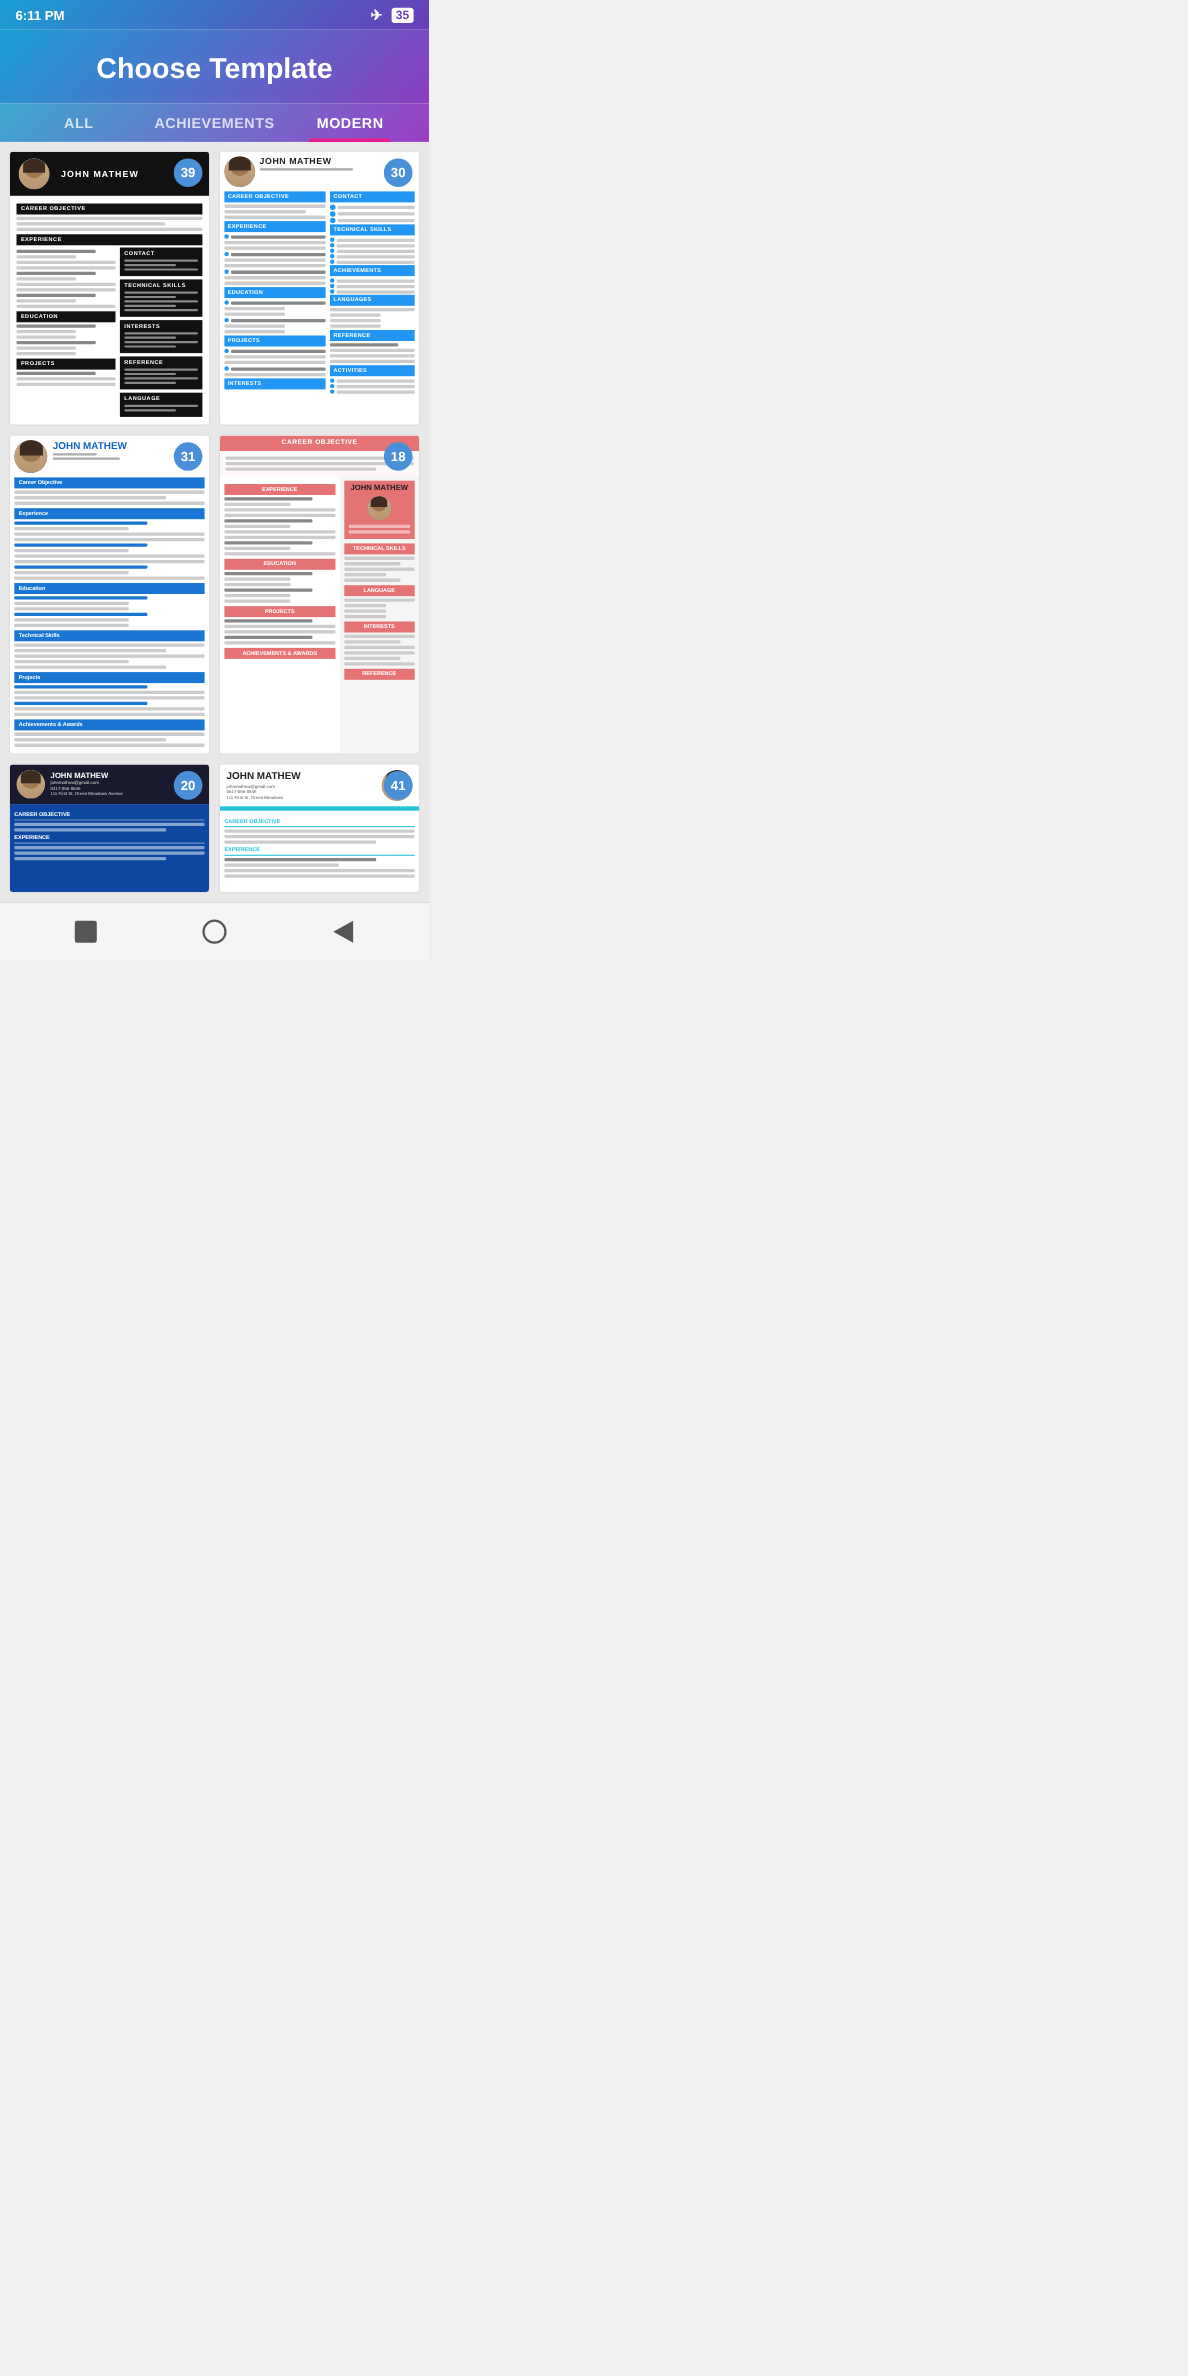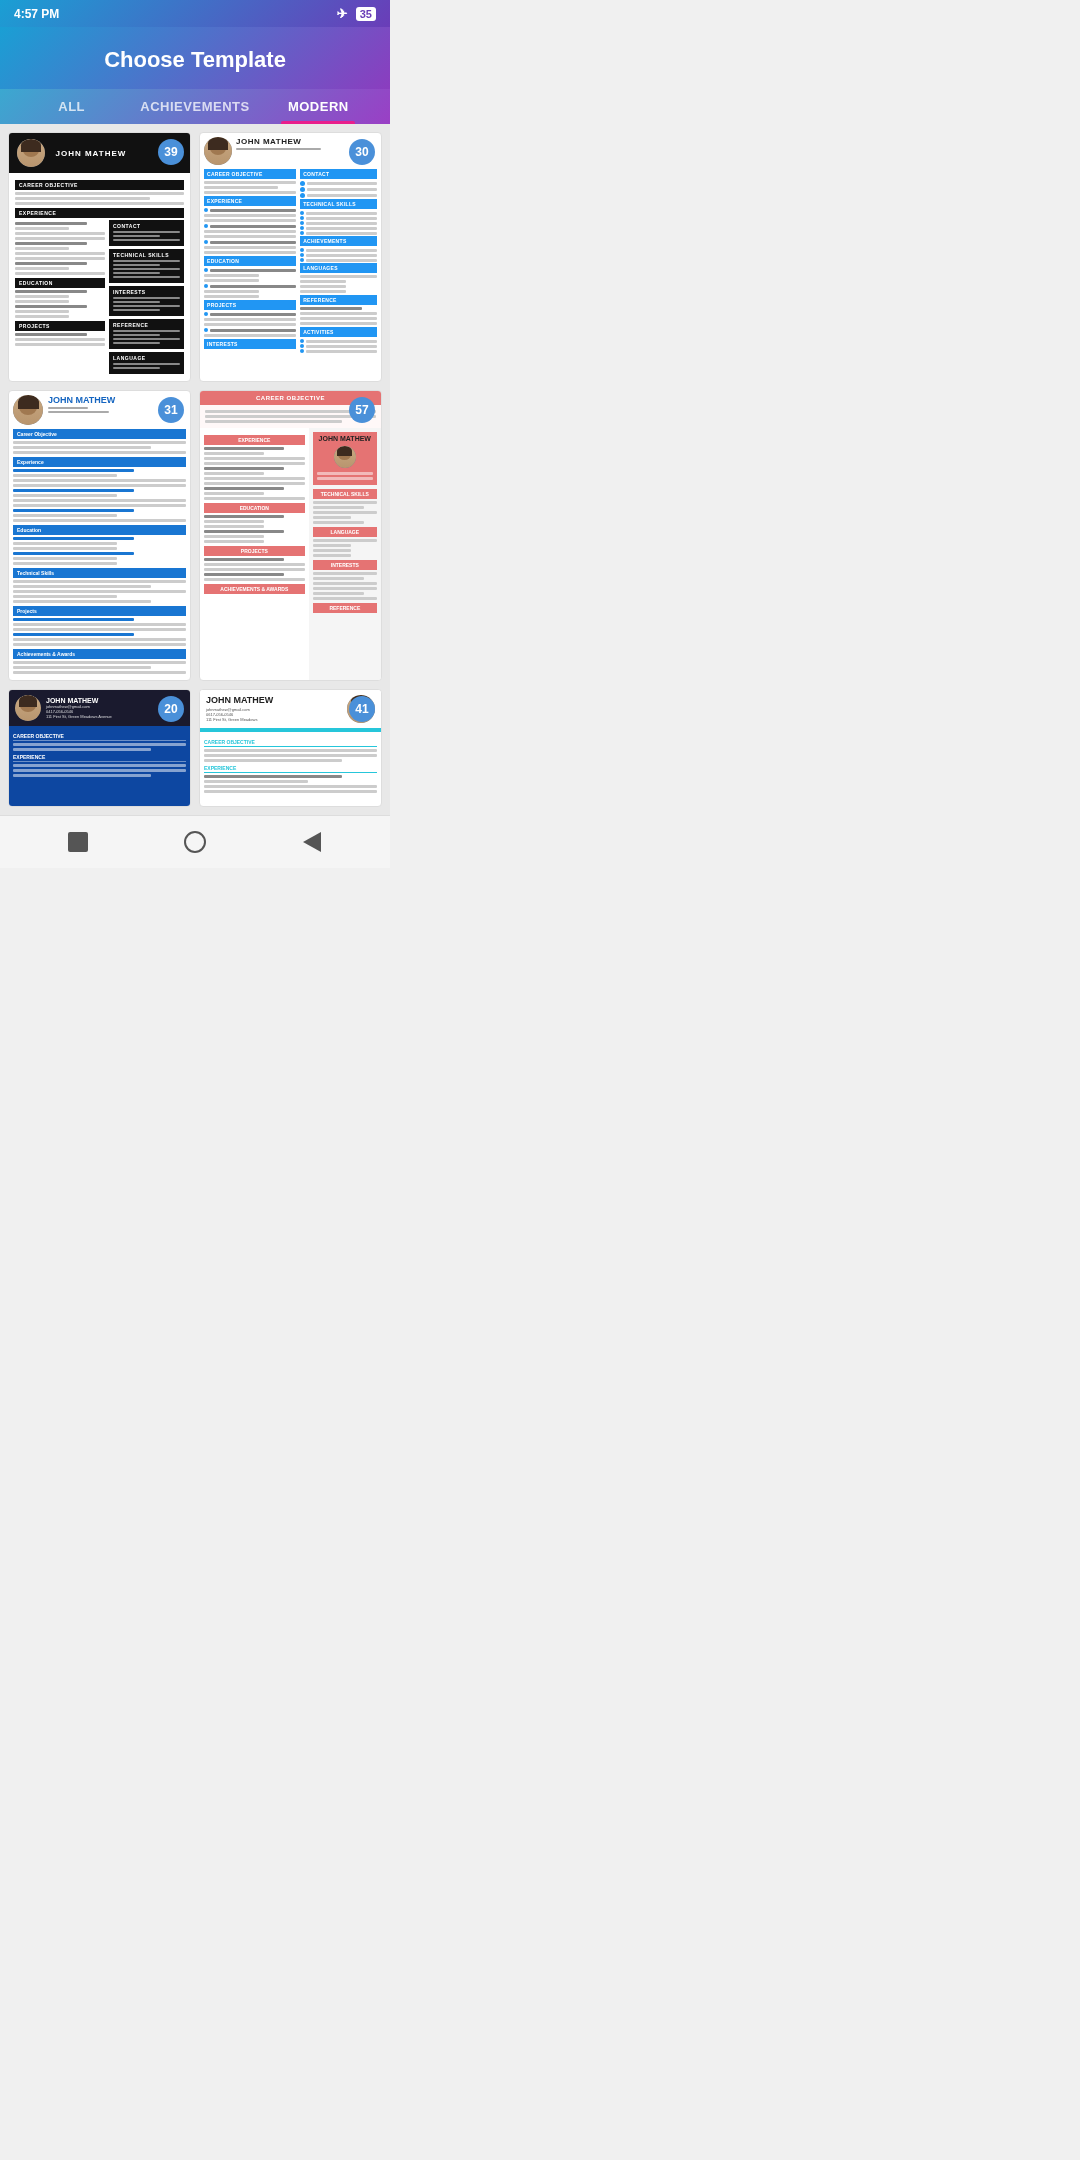--- a/index.html
+++ b/index.html
@@ -40,21 +40,21 @@
     }
 
     
     .header {
       background: linear-gradient(135deg, #1a9fd4 0%, #8b3dbf 100%);
       text-align: center;
       padding: 20px 10px 0 10px;
       color: white;
     }
     .header-title {
-      font-size: 22px;
+      font-size: 26px;
       font-weight: bold;
       color: white;
       padding-bottom: 16px;
     }
 
     
     .tab-bar {
       background: linear-gradient(135deg, #3ba8d0 0%, #9a3fc5 100%);
       display: flex;
       justify-content: space-around;
@@ -506,21 +506,21 @@
       height: 0;
       border-top: 10px solid transparent;
       border-bottom: 10px solid transparent;
       border-right: 18px solid #555;
     }
   </style>
 </head>
 <body>
 
 <div class="status-bar">
-  <span>4:57 PM</span>
+  <span>6:11 PM</span>
   <div class="status-bar-right">
     <span class="status-icon">✈</span>
     <span class="calendar-icon">35</span>
   </div>
 </div>
 
 <div class="header">
   <div class="header-title">Choose Template</div>
 </div>
 
@@ -810,21 +810,21 @@
       <div class="tmpl-text-line full"></div>
       <div class="tmpl-text-line full"></div>
       <div class="tmpl-31-section-bar">Achievements &amp; Awards</div>
       <div class="tmpl-text-line full"></div>
       <div class="tmpl-text-line medium"></div>
       <div class="tmpl-text-line full"></div>
     </div>
   </div>
 
   <div class="template-card tmpl-32">
-    <div class="template-badge">57</div>
+    <div class="template-badge">18</div>
     <div class="tmpl-32-top">CAREER OBJECTIVE</div>
     <div style="padding: 3px 5px; background:#fff8f8;">
       <div class="tmpl-text-line full"></div>
       <div class="tmpl-text-line full"></div>
       <div class="tmpl-text-line medium"></div>
     </div>
     <div class="tmpl-32-two-col">
       <div class="tmpl-32-left">
         <div class="tmpl-32-section-title">EXPERIENCE</div>
         <div class="tmpl-text-line medium dark"></div>

